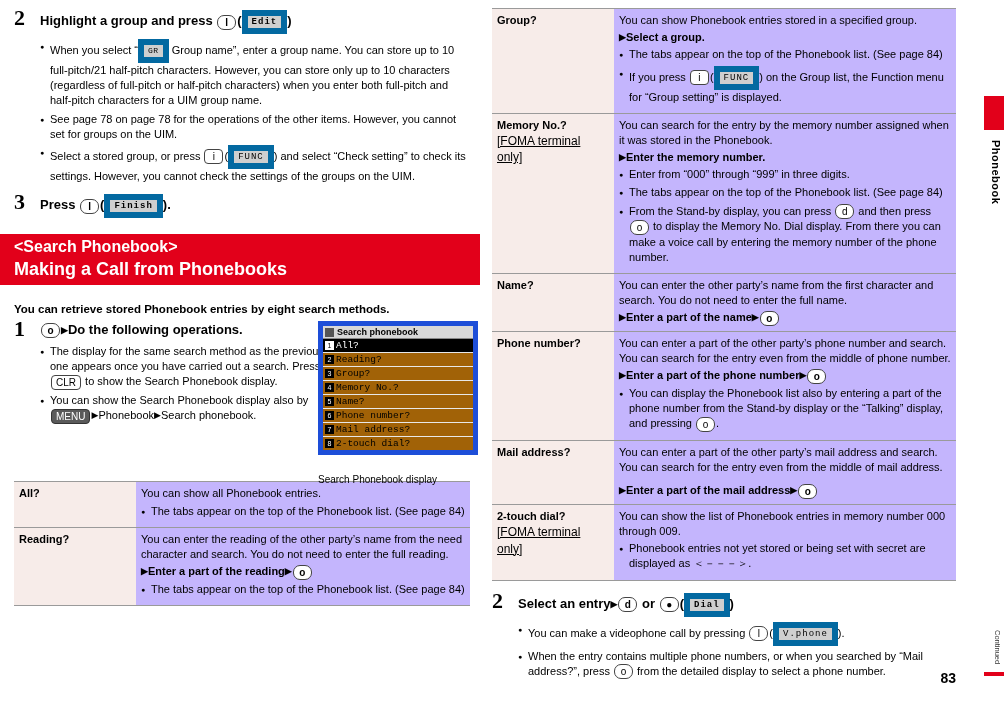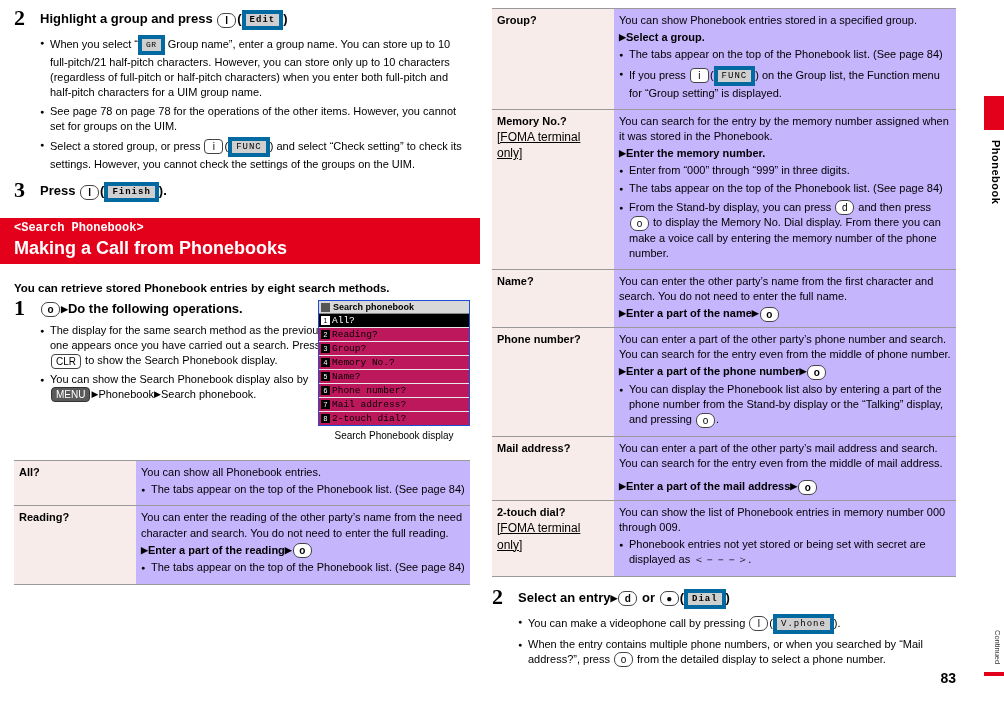--- a/index.html
+++ b/index.html
@@ -54,21 +54,21 @@
     padding:0 4px; margin:0 1px;
     font-size:10px; line-height:13px; height:13px;
     vertical-align:middle;
     min-width:9px; text-align:center;
     font-family:"Liberation Sans", sans-serif;
   }
   .key.round { border-radius:7px; }
   .key.dark { background:#5a5a5a; color:#fff; border-color:#333; }
   .keylcd {
     display:inline-block;
-    background:#cfcfcf; border:4px solid #0369a1;
+    background:#cfcfcf; border:6px solid #0369a1;
     padding:0 4px; font-size:9px; line-height:12px; height:12px;
     vertical-align:middle;
     font-family:"Liberation Mono", monospace;
     letter-spacing:1px;
   }
   .keylcd.sm { font-size:8px; letter-spacing:0.5px; }
   .tri { font-size:9px; vertical-align:1px; }
 
   ul.bullets { list-style:none; margin:5px 0 0 0; padding:0; }
   ul.bullets li {
@@ -79,30 +79,30 @@
     content:"\25CF"; position:absolute; left:0; top:0; font-size:7px; line-height:15px;
   }
   ul.bullets.inner { margin-top:2px; }
 
   
   .sec-head {
     background:#e2001a; color:#fff;
     padding:3px 8px 5px 8px;
     margin-top:16px;
   }
-  .sec-head .small { font-size:12px; font-weight:bold; line-height:1.3;font-family:Liberation Mono, monospace; }
+  .sec-head .small { font-size:16px; font-weight:bold; line-height:1.3; }
   .sec-head .big { font-size:18px; font-weight:bold; line-height:1.25; }
   .lead { font-weight:bold; font-size:11.5px; margin:18px 0 6px 0; }
 
   
   .fig {
     position:absolute; right:0; top:0; width:152px;
   }
   .lcd {
-    width:150px; border:1px solid #1d4ed8; background:#be185d;
+    width:150px; border:5px solid #1d4ed8; background:#a16207;
   }
   .lcd .title {
     background:#d8d8d8; border-bottom:1px solid #888;
     font-size:9px; font-weight:bold; padding:1px 2px;
     font-family:"Liberation Sans", sans-serif;
     display:flex; align-items:center; gap:3px;
   }
   .lcd .title .bk { width:9px; height:9px; background:#555; display:inline-block; }
   .lcd .row {
     font-size:9.5px; padding:0 2px; line-height:13px;
@@ -110,21 +110,21 @@
     display:flex; align-items:center; gap:2px;
     border-bottom:1px solid #e8e8e8;
   }
   .lcd .row .n {
     display:inline-block; width:9px; height:9px; line-height:9px;
     background:#000; color:#fff; font-size:7px; text-align:center;
     font-family:"Liberation Sans", sans-serif;
   }
   .lcd .row.sel { background:#000; color:#fff; }
   .lcd .row.sel .n { background:#fff; color:#000; }
-  .figcap { text-align:center; font-size:10px; line-height:1.3; margin-top:3px; }
+  .figcap { font-size:10px; line-height:1.3; margin-top:18px; }
 
   
   table.tbl { border-collapse:collapse; width:100%; margin-top:8px; }
   table.tbl td {
     border-top:1px solid #9a9a9a;
     border-bottom:1px solid #9a9a9a;
     vertical-align:top;
     padding:4px 5px 5px 5px;
     font-size:11px; line-height:1.38;
   }

